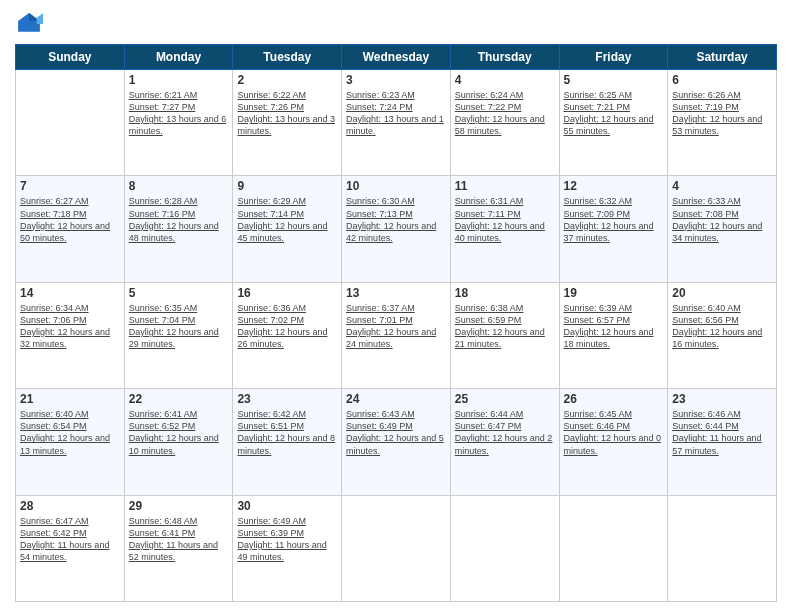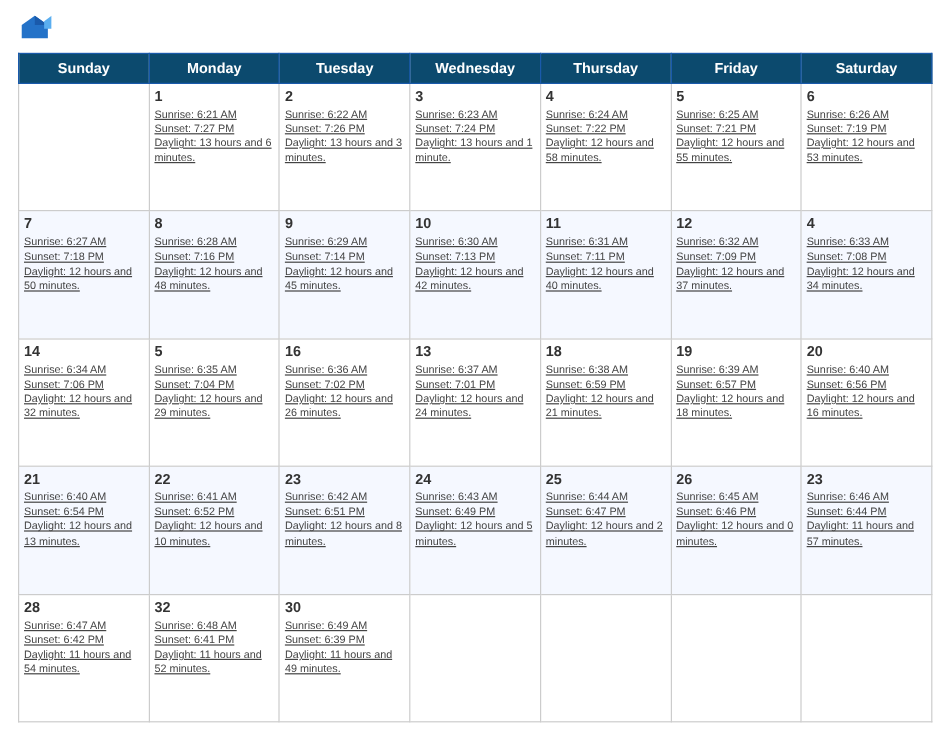--- a/index.html
+++ b/index.html
@@ -260,21 +260,21 @@
             <span class="day-num">23</span>
             <div class="day-detail">Sunrise: 6:46 AM<br>Sunset: 6:44 PM<br>Daylight: 11 hours and 57 minutes.</div>
           </td>
         </tr>
         <tr>
           <td>
             <span class="day-num">28</span>
             <div class="day-detail">Sunrise: 6:47 AM<br>Sunset: 6:42 PM<br>Daylight: 11 hours and 54 minutes.</div>
           </td>
           <td>
-            <span class="day-num">32</span>
+            <span class="day-num">29</span>
             <div class="day-detail">Sunrise: 6:48 AM<br>Sunset: 6:41 PM<br>Daylight: 11 hours and 52 minutes.</div>
           </td>
           <td>
             <span class="day-num">30</span>
             <div class="day-detail">Sunrise: 6:49 AM<br>Sunset: 6:39 PM<br>Daylight: 11 hours and 49 minutes.</div>
           </td>
           <td class="empty"></td>
           <td class="empty"></td>
           <td class="empty"></td>
           <td class="empty"></td>

